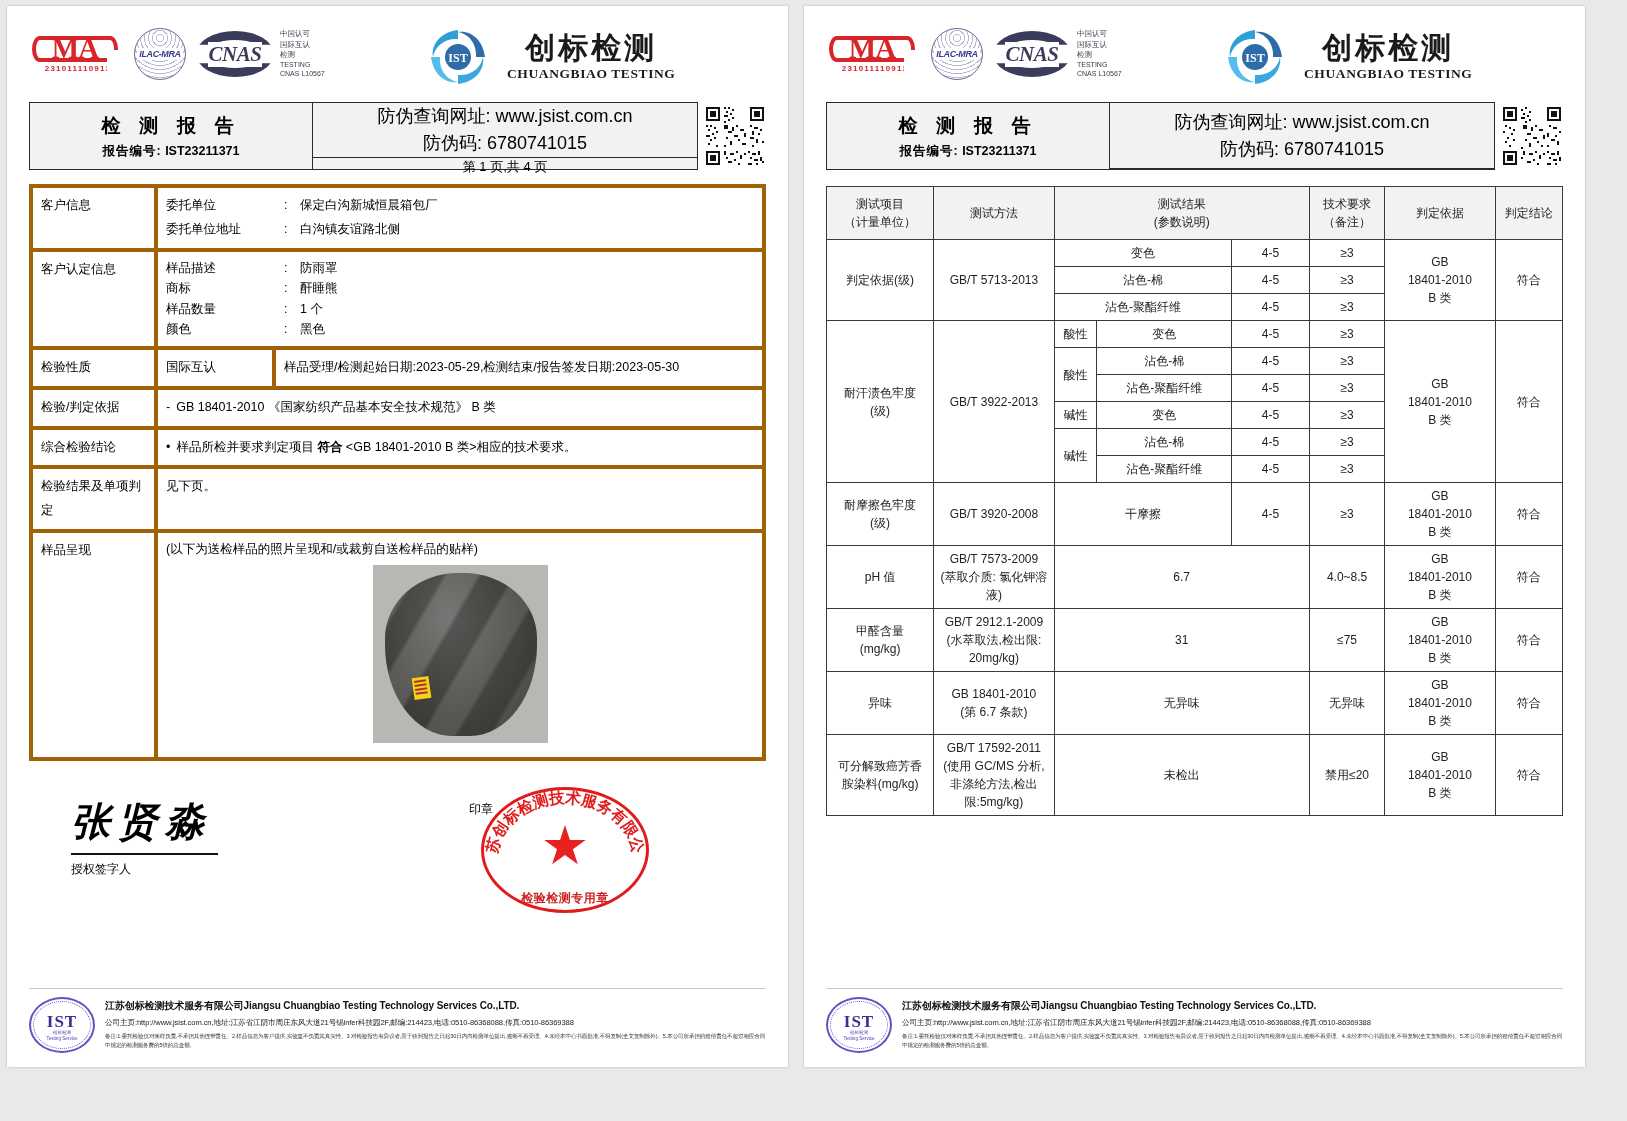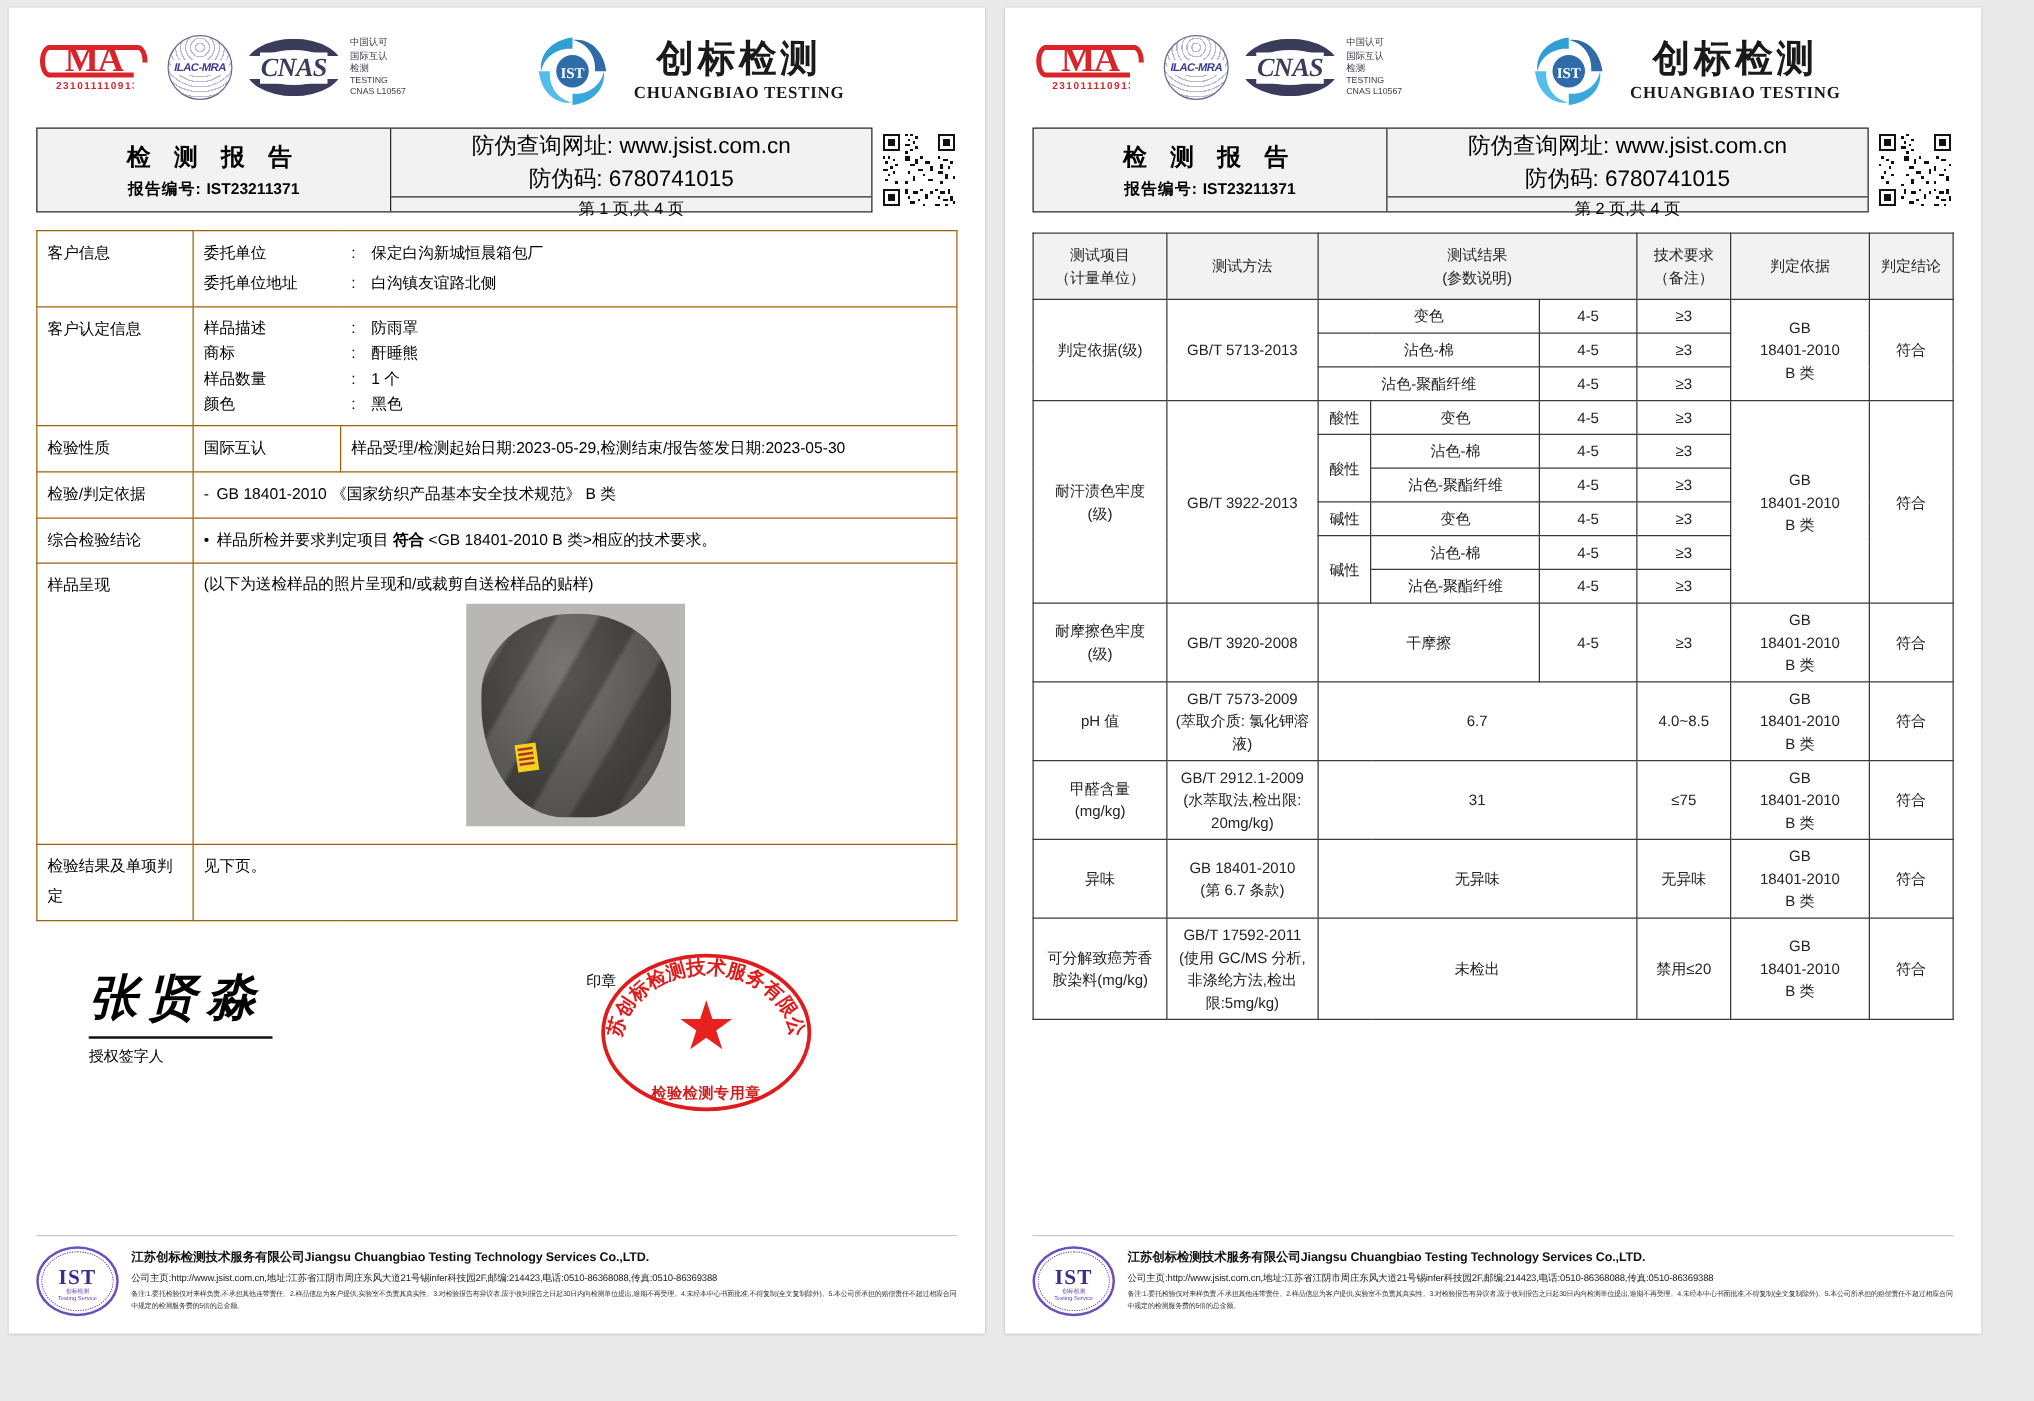--- a/index.html
+++ b/index.html
@@ -86,21 +86,21 @@
   .tb-title { font-family:"Liberation Serif","DejaVu Serif",serif; font-size:19px; font-weight:bold; letter-spacing:7px; }
   .tb-no { font-size:12.5px; font-weight:bold; }
   .tb-no b { letter-spacing:1px; }
   .tb-right { flex:1; display:flex; flex-direction:column; }
   .tb-r1 { flex:1.25; display:flex; flex-direction:column; align-items:center; justify-content:center; font-size:18px; line-height:1.5; border-bottom:1.4px solid #2a2a2a;}
   .tb-r2 { flex:1; display:flex; align-items:center; justify-content:center; font-size:13px; }
   .qr { width:62px; height:62px; margin-left:6px; align-self:center; }
 
   
   .info-tbl { margin:14px 22px 0 22px; border-collapse:collapse; width:calc(100% - 44px); }
-  .info-tbl td { border:1px solid #a16207; vertical-align:top; padding:6px 8px; font-size:12.5px; line-height:1.9; }
+  .info-tbl td { border:4px solid #a16207; vertical-align:top; padding:6px 8px; font-size:12.5px; line-height:1.9; }
   .lbl-col { width:125px; }
   .k-col { width:118px; }
   .row-pair { display:flex; }
   .row-pair .k { width:118px; flex:none; }
   .row-pair .c { width:16px; flex:none; }
   .nowrap { white-space:nowrap; }
   .sample-note { line-height:1.6; }
   .sample-img-wrap { text-align:center; padding:6px 0 8px; }
   .sample-photo {
     width:175px; height:178px; margin:0 auto; position:relative;
@@ -401,35 +401,35 @@
             <span>
               <span>样品所检并要求判定项目</span>
               <b>符合</b>
               <span>&lt;GB 18401-2010 B 类&gt;相应的技术要求。</span>
             </span>
           </div>
         </td>
       </tr>
 
       <tr>
+        <td class="lbl-col">检验结果及单项判定</td>
+        <td colspan="2">见下页。</td>
+      </tr>
+
+      <tr>
         <td class="lbl-col">样品呈现</td>
         <td colspan="2">
           <div class="sample-note">(以下为送检样品的照片呈现和/或裁剪自送检样品的贴样)</div>
           <div class="sample-img-wrap">
             <div class="sample-photo">
               <div class="bag"></div>
               <div class="tag"></div>
             </div>
           </div>
         </td>
-      </tr>
-
-      <tr>
-        <td class="lbl-col">检验结果及单项判定</td>
-        <td colspan="2">见下页。</td>
       </tr>
     </tbody>
       </table>
 
     <div class="sig-area">
       <div class="sig-name">张贤淼</div>
       <div class="sig-sub">授权签字人</div>
 
       <div class="seal-label">印章</div>
       <div class="seal">
@@ -525,21 +525,20 @@
           <div class="tb-r1">
             <div>
               <span>防伪查询网址:</span>
               <span>www.jsist.com.cn</span>
             </div>
             <div>
               <span>防伪码:</span>
               <span>6780741015</span>
             </div>
           </div>
-          <div class="tb-r2">第 2 页,共 4 页</div>
         </div>
       </div>
       <div class="qr">
         <svg width="62" height="62" viewBox="0 0 31 31" shape-rendering="crispEdges">
           <rect width="31" height="31" fill="#fff"></rect>
           <g fill="#111">
             <rect x="1" y="1" width="7" height="7"></rect>
               <rect x="2" y="2" width="5" height="5" fill="#fff"></rect>
               <rect x="3" y="3" width="3" height="3"></rect>
             <rect x="23" y="1" width="7" height="7"></rect>

